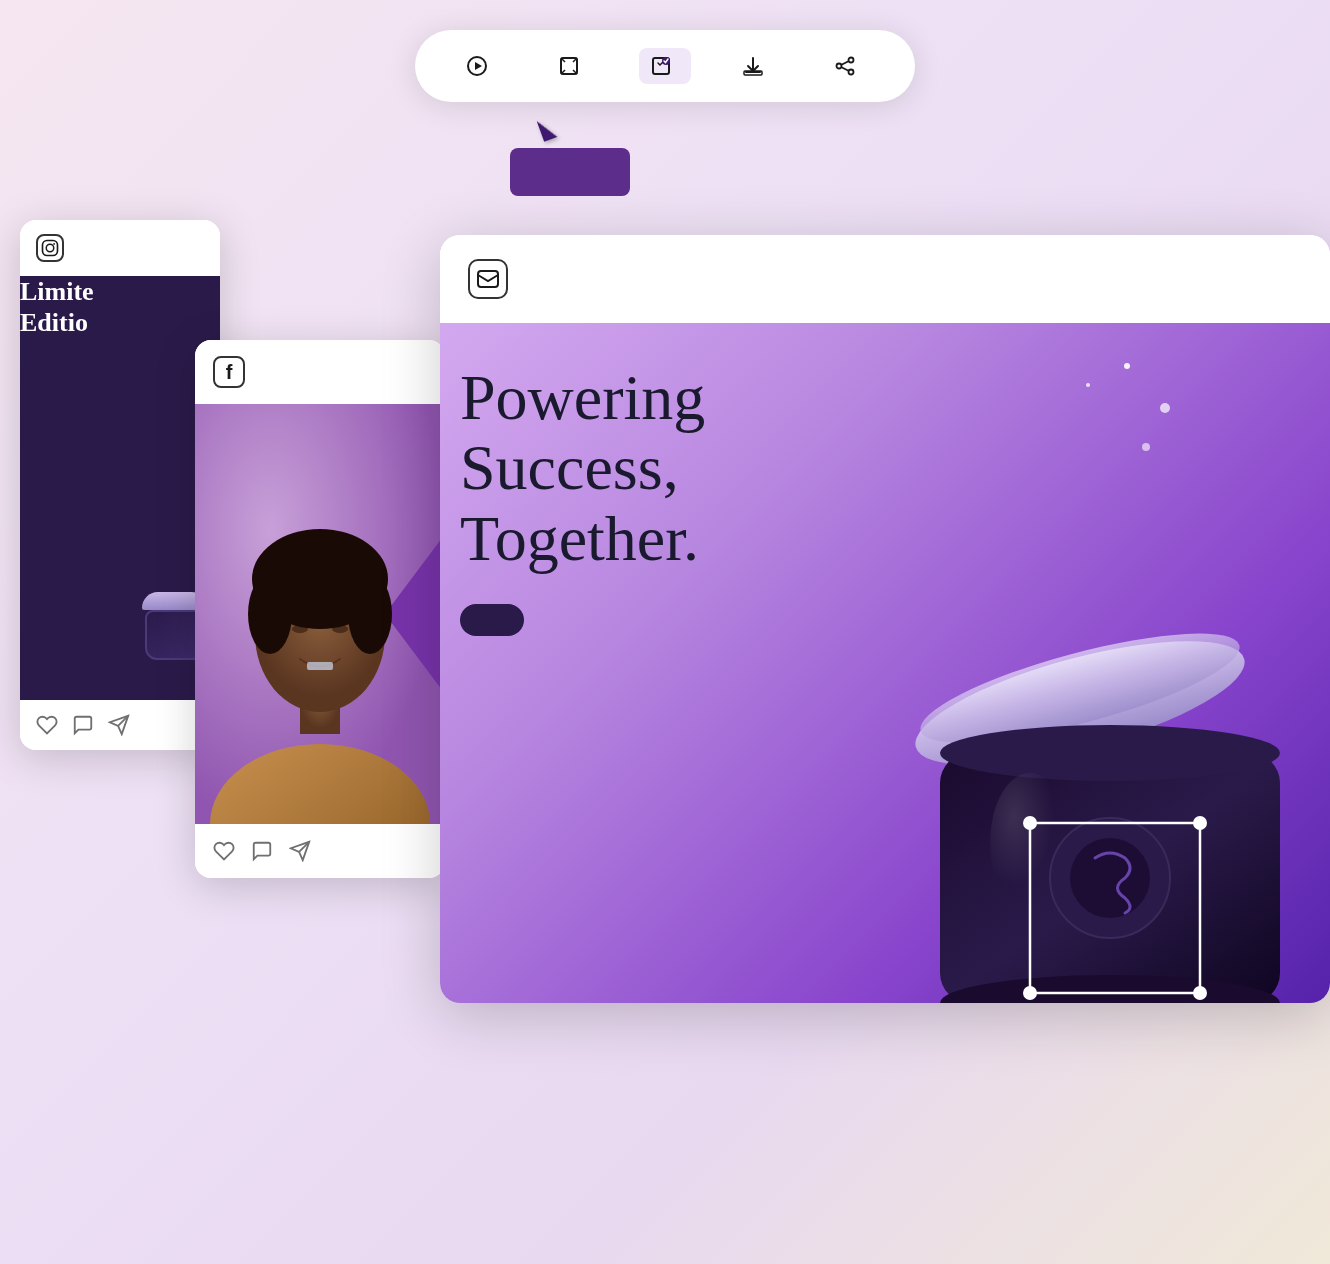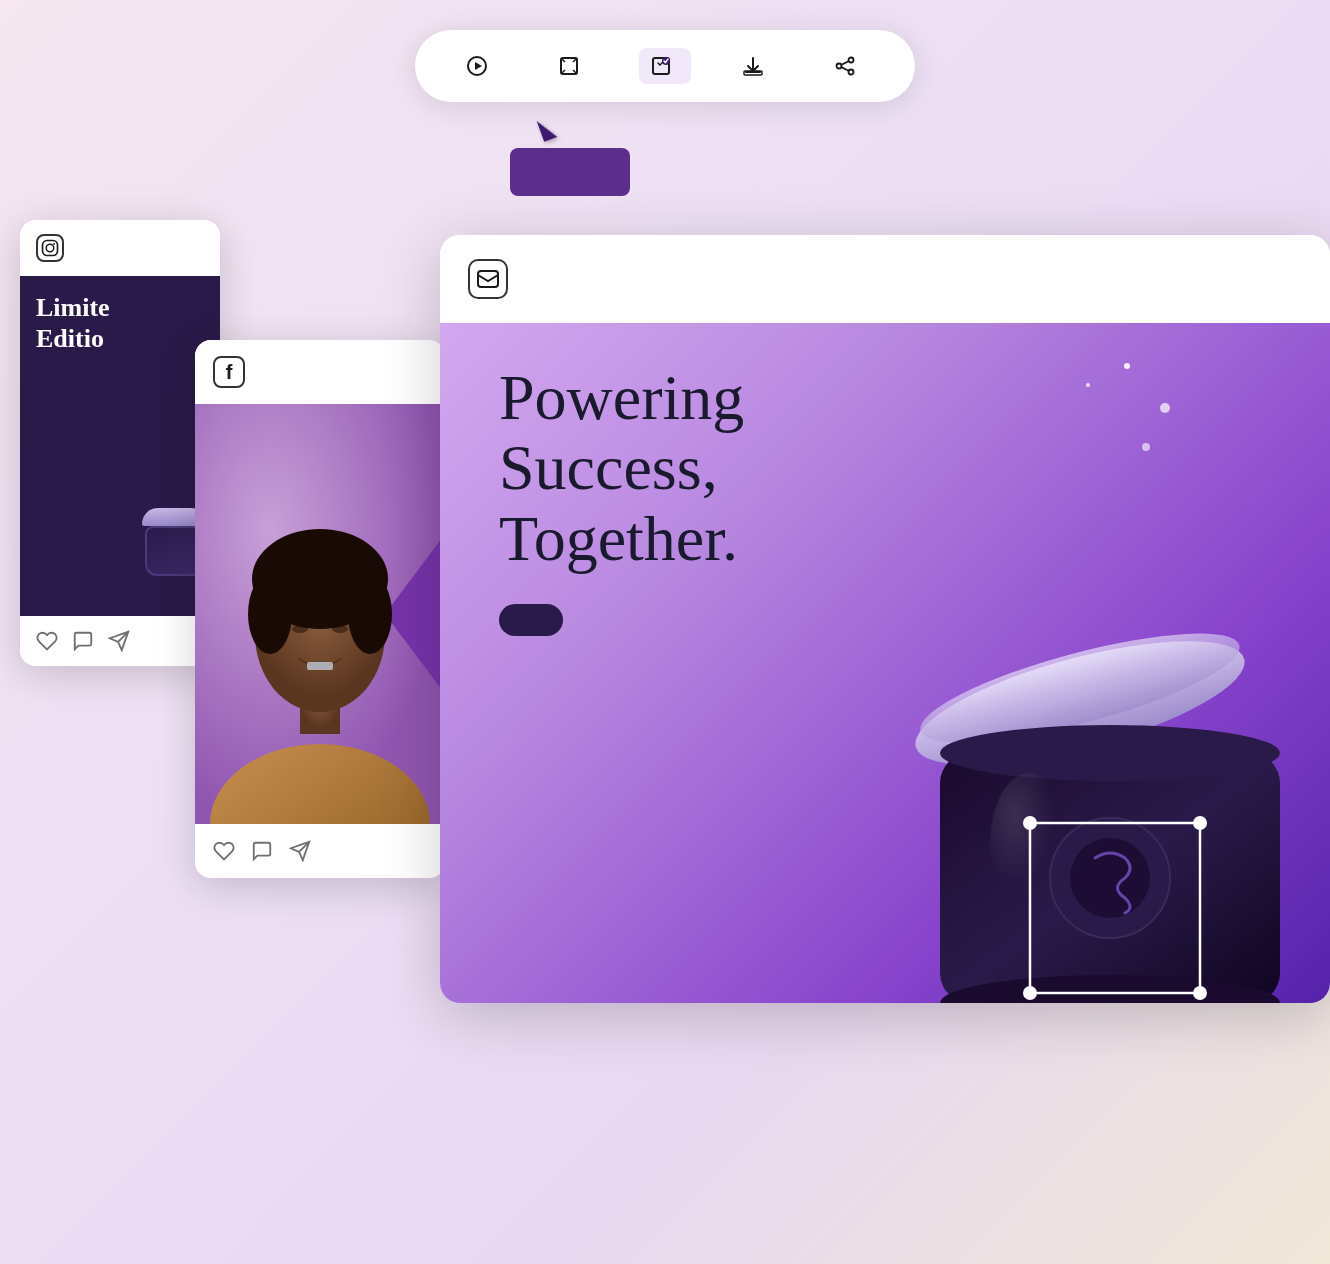--- a/index.html
+++ b/index.html
@@ -115,22 +115,21 @@
     }
 
     .instagram-card-header .platform-label {
       font-size: 15px;
       font-weight: 600;
       color: #1a1a1a;
     }
 
     .instagram-card-body {
       background: #2a1a4a;
-      padding: 16px;
-      height: 340px;
+      height: 424px;
       position: relative;
       display: flex;
       flex-direction: column;
       justify-content: space-between;
     }
 
     .instagram-card-title {
       font-size: 26px;
       font-weight: 700;
       color: white;
@@ -287,21 +286,21 @@
     }
 
     .email-label {
       font-size: 22px;
       font-weight: 600;
       color: #1a1a1a;
     }
 
     .email-card-body {
       background: linear-gradient(135deg, #d4a8f0 0%, #b888e0 30%, #8844cc 70%, #5522aa 100%);
-      padding: 40px 40px 40px 59px;
+      padding: 40px 40px 40px 20px;
       min-height: 680px;
       position: relative;
       overflow: hidden;
     }
 
     .email-headline {
       font-size: 64px;
       font-weight: 400;
       color: #1a1a2e;
       line-height: 1.1;

